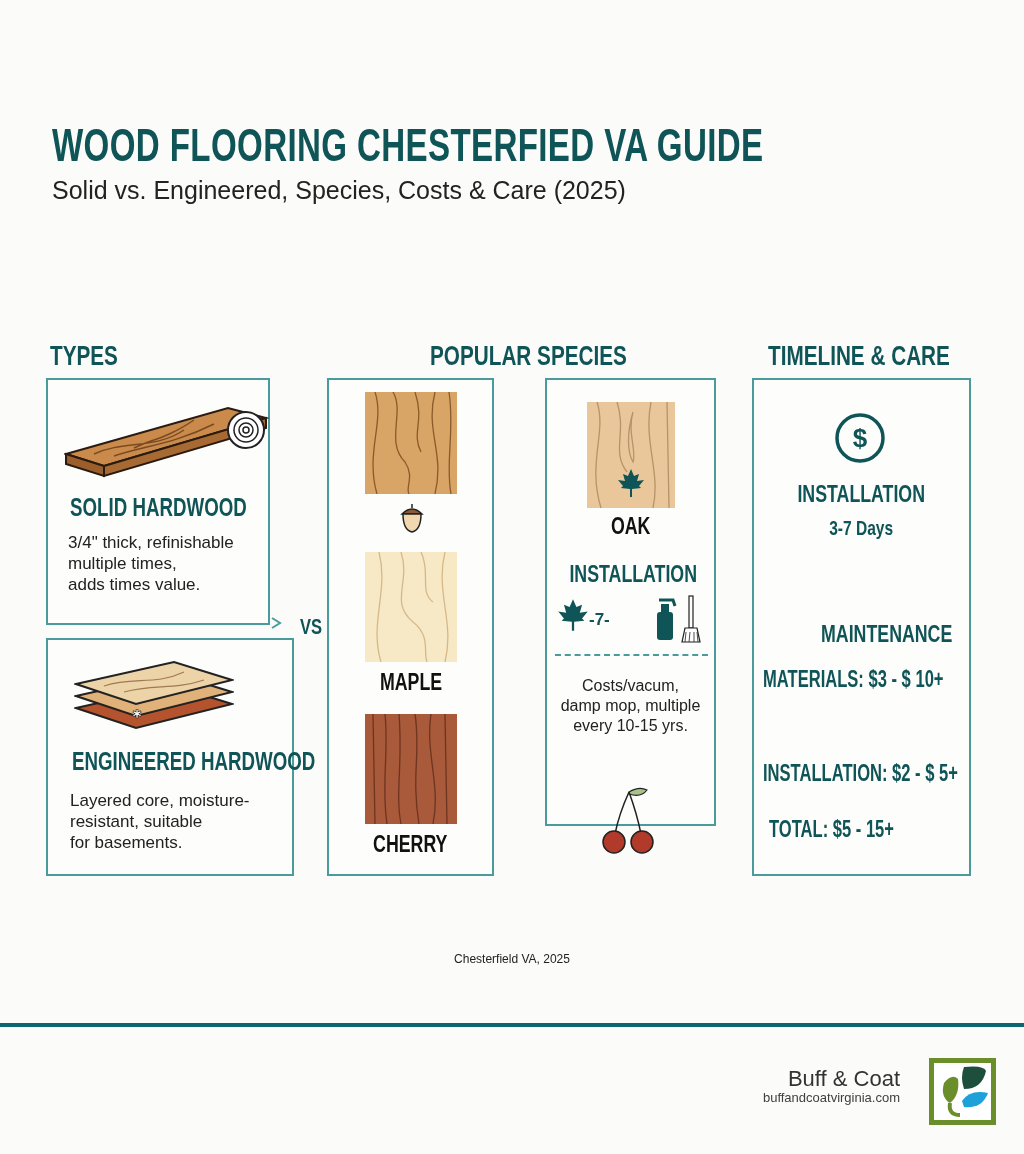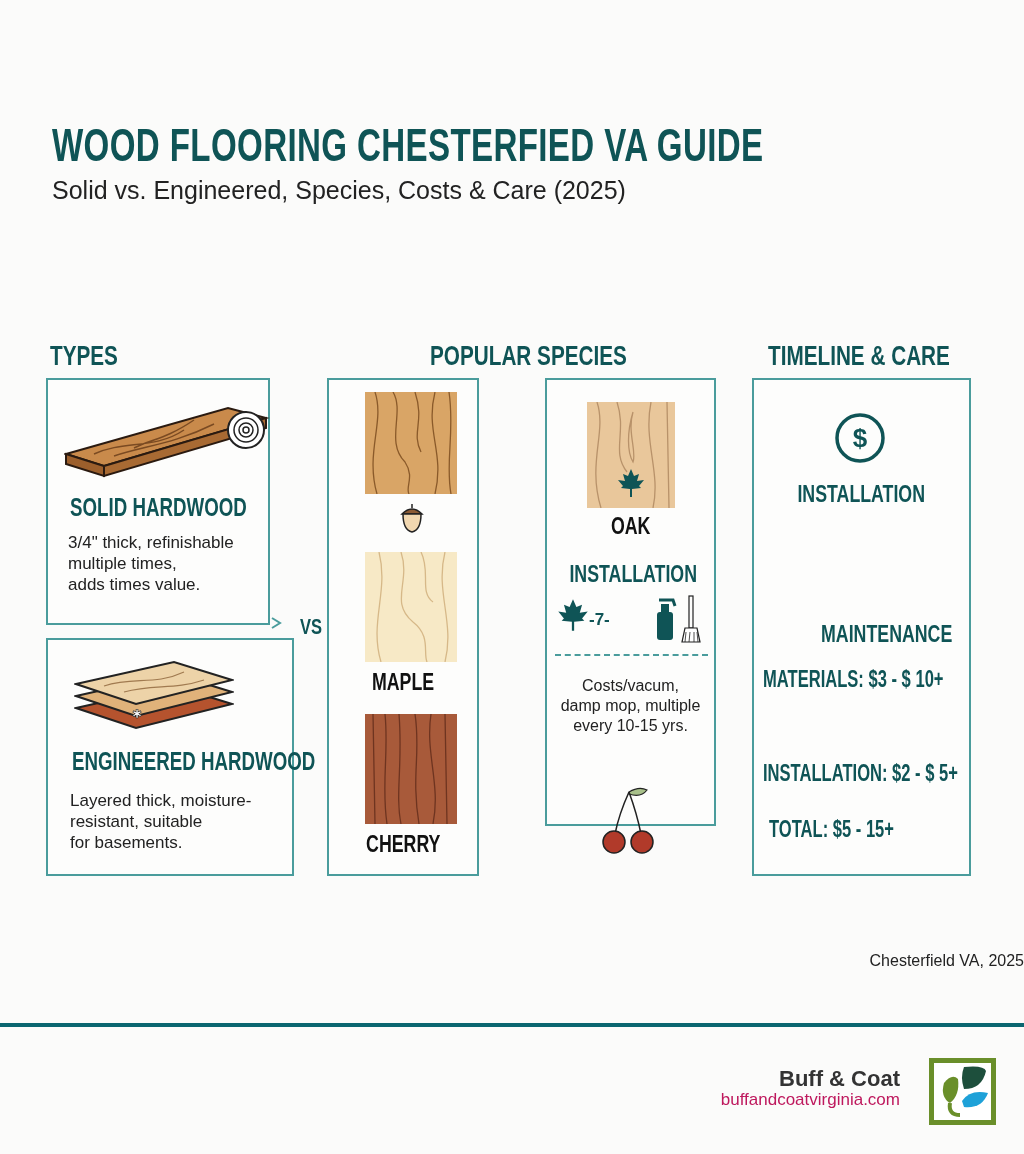--- a/index.html
+++ b/index.html
@@ -11,23 +11,23 @@
   .subtitle { left: 52px; top: 176px; font-size: 25px; color: #222; white-space: nowrap; }
   .sec-head { font-size: 28px; color: #0f5456; font-weight: bold; transform: scaleX(0.74); white-space: nowrap; top: 340px; }
   .card { position: absolute; border: 2px solid #4a9c9c; background: #fdfdfc; }
   .card-title { position: absolute; font-size: 26px; font-weight: bold; color: #0f5456; transform: scaleX(0.72); transform-origin: left top; white-space: nowrap; }
   .card-text { position: absolute; font-size: 17px; line-height: 21px; color: #222; }
   .center-title { position: absolute; left: 0; right: 0; text-align: center; font-weight: bold; white-space: nowrap; }
   .center-title span { display: inline-block; transform: scaleX(0.74); }
   .dark { color: #111; }
   .vs { left: 300px; top: 614px; font-size: 22px; font-weight: bold; color: #0f5456; transform: scaleX(0.75); transform-origin: left top; }
   .footer-line { left: 0; top: 1023px; width: 1024px; height: 4px; background: #0b6670; }
-  .footer-place { left: 0; width: 1024px; top: 952px; text-align: right; font-size: 16px; color: #222; }
-  .brand-name { right: 124px; top: 1066px; font-size: 22px; font-weight: bold; color: #333; text-align: right; }
-  .brand-url { right: 124px; top: 1090px; font-size: 17px; color: #be185d; text-align: right; }
+  .footer-place { left: 0; width: 1024px; top: 952px; text-align: center; font-size: 12px; color: #222; }
+  .brand-name { right: 124px; top: 1066px; font-size: 22px; font-weight: normal; color: #333; text-align: right; }
+  .brand-url { right: 124px; top: 1090px; font-size: 13px; color: #404040; text-align: right; }
   .logo { left: 929px; top: 1058px; width: 67px; height: 67px; border: 5px solid #6a8f2a; background: #fff; }
   .swatch { position: absolute; }
 </style>
 </head>
 <body>
 
 <div class="abs title">WOOD FLOORING CHESTERFIED VA GUIDE</div>
 <div class="abs subtitle">Solid vs. Engineered, Species, Costs &amp; Care (2025)</div>
 
 <div class="abs sec-head" style="left:50px; transform-origin:left top;">TYPES</div>
@@ -60,27 +60,27 @@
 <div class="card" style="left:46px; top:638px; width:248px; height:238px;">
   <svg class="abs" style="left:26px; top:16px;" width="160" height="90" viewBox="0 0 160 90">
     <polygon points="2,52 100,30 158,48 62,72" fill="#b5532e" stroke="#222" stroke-width="2"></polygon>
     <polygon points="2,40 100,18 158,36 62,60" fill="#e0b27a" stroke="#222" stroke-width="2"></polygon>
     <polygon points="2,28 100,6 158,24 62,48" fill="#edd3a8" stroke="#222" stroke-width="2"></polygon>
     <path d="M30,30 C60,20 80,30 110,16 M50,36 C80,28 100,34 130,24" stroke="#a07a50" fill="none" stroke-width="1.2"></path>
     <text x="58" y="62" font-size="12" fill="#fff" stroke="#222" stroke-width="0.6" font-family="DejaVu Sans, sans-serif">✱</text>
   </svg>
   <div class="card-title" style="left:24px; top:106px;">ENGINEERED HARDWOOD</div>
   <div class="card-text" style="left:22px; top:150px;">
-    <div>Layered thick, moisture-</div>
+    <div>Layered core, moisture-</div>
     <div>resistant, suitable</div>
     <div>for basements.</div>
   </div>
 </div>
 
-<div class="card" style="left:327px; top:378px; width:152px; height:498px;">
+<div class="card" style="left:327px; top:378px; width:167px; height:498px;">
   <div class="swatch" style="left:36px; top:12px; width:92px; height:102px; background:#d9a566;">
     <svg width="92" height="102" viewBox="0 0 92 102">
         <path d="M10,0 C20,30 0,60 12,102 M28,0 C40,20 20,50 40,70 C50,85 40,95 44,102 M50,0 C60,30 46,40 56,60 M70,0 C60,40 80,60 70,102 M84,0 C90,40 80,70 86,102" stroke="#8a5a2a" fill="none" stroke-width="1.3"></path>
       </svg>
   </div>
   <svg class="abs" style="left:70px; top:122px;" width="26" height="32" viewBox="0 0 26 32">
     <path d="M3,12 Q13,2 23,12 Z" fill="#8b5a34" stroke="#222" stroke-width="1.5"></path>
     <path d="M4,12 L22,12 Q22,28 13,30 Q4,28 4,12 Z" fill="#f1d7b0" stroke="#222" stroke-width="1.5"></path>
     <line x1="13" y1="2" x2="13" y2="6" stroke="#222" stroke-width="1.5"></line>
   </svg>
@@ -136,20 +136,21 @@
     <circle cx="43" cy="58" r="11" fill="#b13a2a" stroke="#222" stroke-width="1.5"></circle>
   </svg>
 </div>
 
 <div class="card" style="left:752px; top:378px; width:219px; height:498px;">
   <svg class="abs" style="left:80px; top:32px;" width="52" height="52" viewBox="0 0 52 52">
     <circle cx="26" cy="26" r="23" fill="none" stroke="#0f5456" stroke-width="3.5"></circle>
     <text x="26" y="35" text-anchor="middle" font-size="26" font-weight="bold" fill="#0f5456" font-family="Liberation Sans, sans-serif">$</text>
   </svg>
   <div class="center-title teal" style="top:100px; font-size:24px;"><span>INSTALLATION</span></div>
+  <div class="center-title teal" style="top:136px; font-size:21px;"><span>3-7 Days</span></div>
   <div class="center-title teal" style="top:240px; font-size:24px;padding-left:44px;"><span>MAINTENANCE</span></div>
   <div class="abs teal" style="left:9px; top:286px; font-size:23px; font-weight:bold; transform:scaleX(0.72); transform-origin:left top; white-space:nowrap;">MATERIALS: $3 - $ 10+</div>
   <div class="abs teal" style="left:9px; top:380px; font-size:23px; font-weight:bold; transform:scaleX(0.72); transform-origin:left top; white-space:nowrap;">INSTALLATION: $2 - $ 5+</div>
   <div class="abs teal" style="left:15px; top:436px; font-size:23px; font-weight:bold; transform:scaleX(0.72); transform-origin:left top; white-space:nowrap;">TOTAL: $5 - 15+</div>
 </div>
 
 <div class="abs footer-place">Chesterfield VA, 2025</div>
 <div class="abs footer-line"></div>
 <div class="abs brand-name">Buff &amp; Coat</div>
 <div class="abs brand-url">buffandcoatvirginia.com</div>

